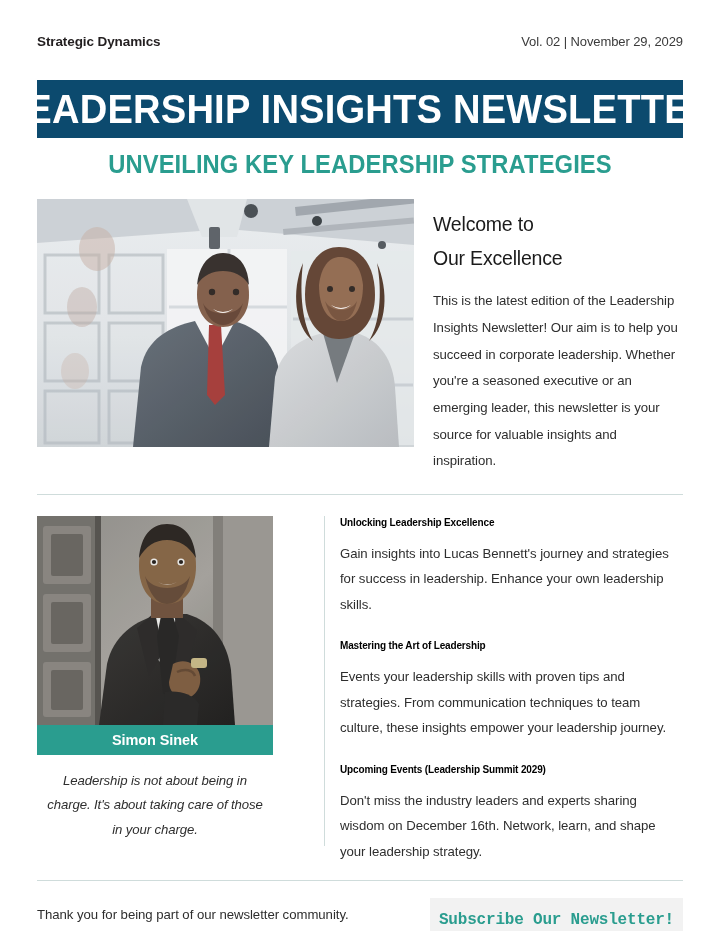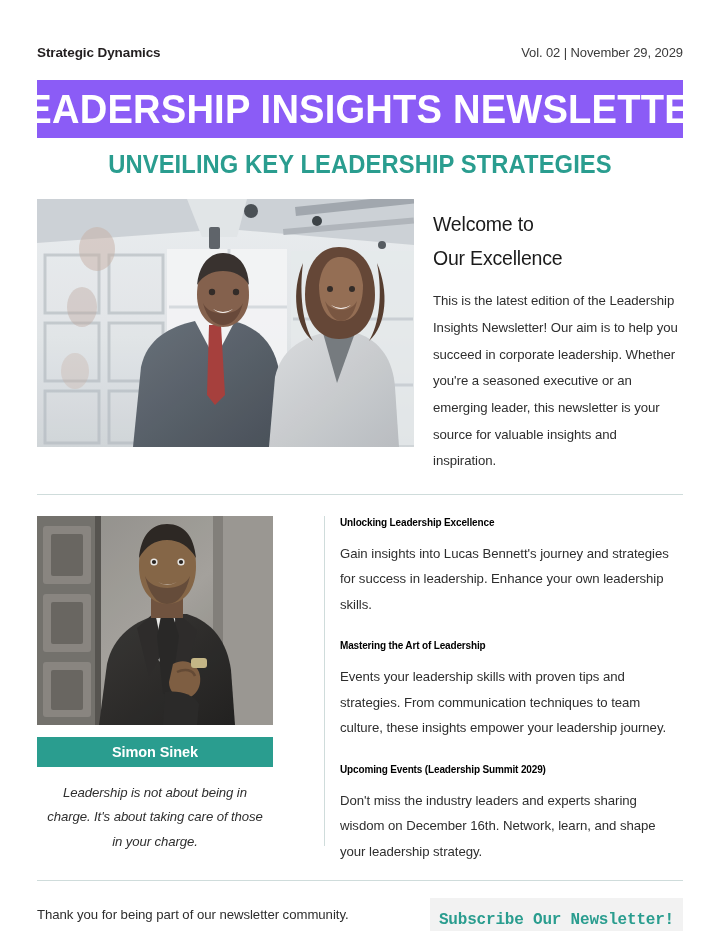--- a/index.html
+++ b/index.html
@@ -21,40 +21,40 @@
     background: #ffffff;
     box-sizing: border-box;
     padding: 0 37px;
   }
 
   
   .masthead {
     display: flex;
     align-items: baseline;
     justify-content: space-between;
-    padding-top: 45px;
+    padding-top: 34px;
     height: 30px;
   }
   .masthead-brand {
     font-size: 13.5px;
     font-weight: bold;
     letter-spacing: -0.1px;
     color: #231f20;
   }
   .masthead-issue {
     font-size: 13px;
     font-weight: normal;
     color: #3a3a3a;
     letter-spacing: -0.1px;
   }
 
   
   .title-banner {
-    margin-top: 5px;
-    background: #8b5cf6;
+    margin-top: 16px;
+    background: #0c4a6e;
     height: 58px;
     display: flex;
     align-items: center;
     justify-content: center;
   }
   .title-banner-text {
     color: #ffffff;
     font-size: 41px;
     font-weight: bold;
     letter-spacing: 0.2px;
@@ -136,21 +136,20 @@
     overflow: hidden;
     background: #cfcfcf;
   }
   .portrait svg { display: block; }
   .name-bar {
     background: #2a9d8f;
     height: 30px;
     display: flex;
     align-items: center;
     justify-content: center;
-    margin-top: 12px;
   }
   .name-bar-text {
     color: #ffffff;
     font-size: 14.5px;
     font-weight: bold;
     letter-spacing: -0.1px;
   }
   .quote {
     margin-top: 14px;
     text-align: center;

